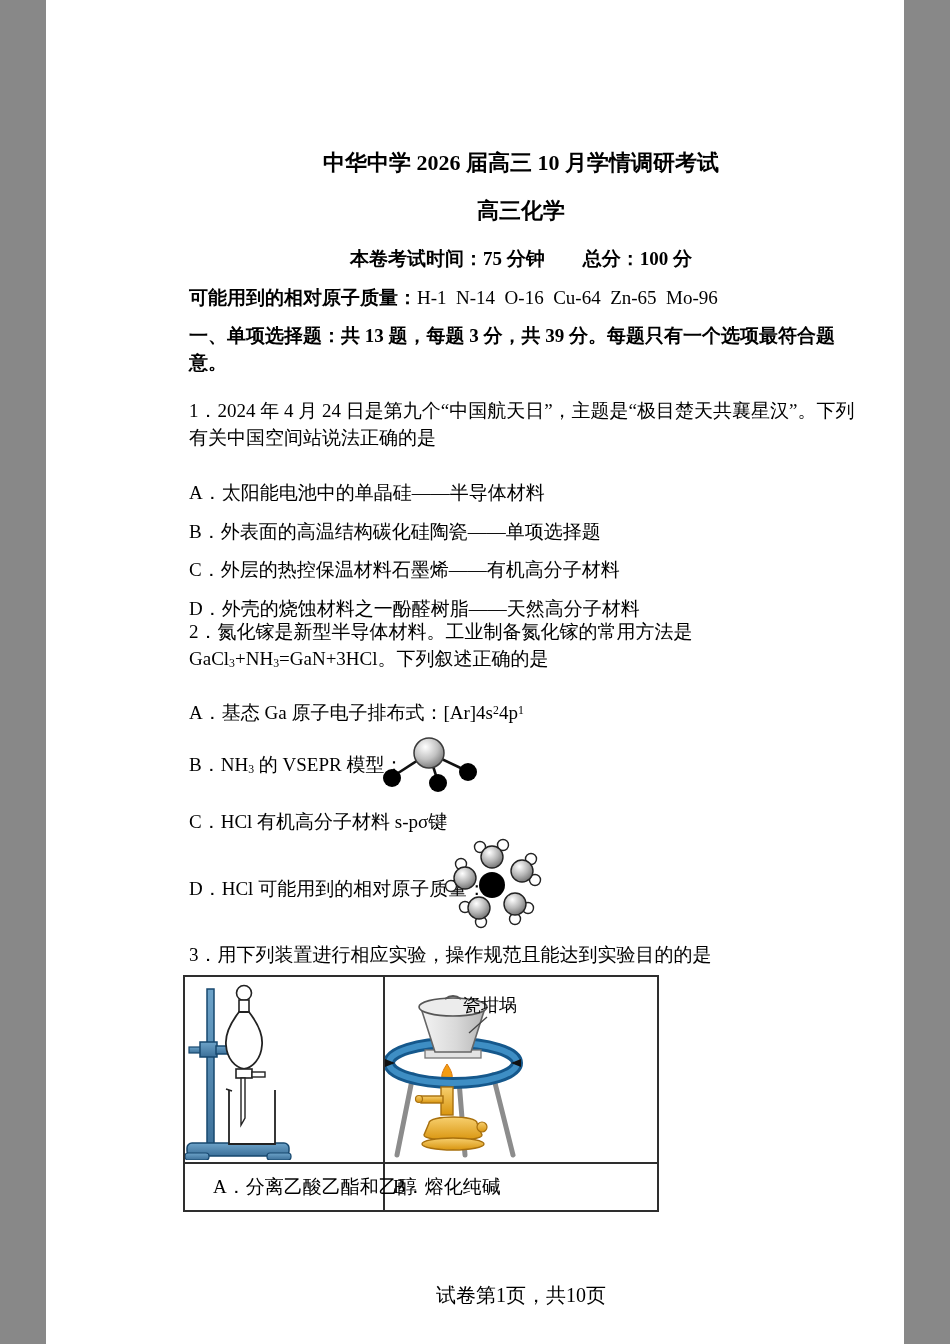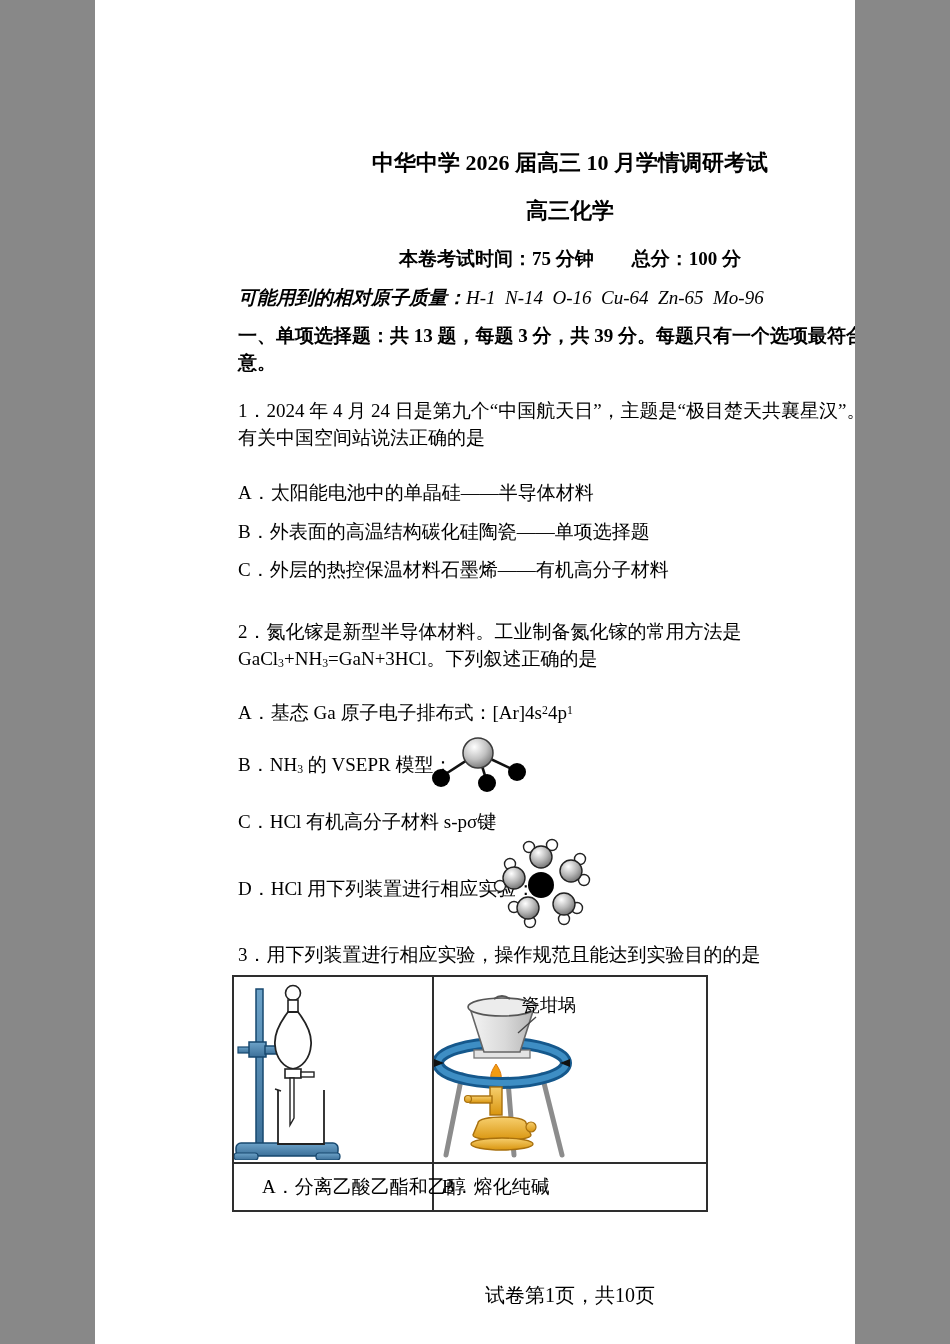--- a/index.html
+++ b/index.html
@@ -1,17 +1,17 @@
 <!DOCTYPE html>
 <html><head>
 <meta charset="utf-8">
 <style>
   html,body { margin:0; padding:0; background:#888; }
   .page {
-    position:relative; width:760px; height:1344px; margin:0 auto;
+    position:relative; width:858px; height:1344px; margin:0 auto;
     background:#ffffff; color:#000;
     font-family:"Liberation Serif","DejaVu Serif",serif;
     overflow:hidden;
   }
   .abs { position:absolute; }
   .c { text-align:center; }
   .b { font-weight:bold; }
   .t22 { font-size:22px; }
   .t19 { font-size:19px; }
   .t16 { font-size:20px; }
@@ -24,48 +24,49 @@
   .q3table {
     position:absolute; left:137px; top:975px; width:476px; height:237px;
     box-sizing:border-box; border:2px solid #2e2e2e;
   }
   .q3cell { position:absolute; box-sizing:border-box; }
   .cell-img-a { left:0; top:0; width:200px; height:187px; border-right:2px solid #2e2e2e; border-bottom:2px solid #2e2e2e; }
   .cell-img-b { left:200px; top:0; width:272px; height:187px; border-bottom:2px solid #2e2e2e; }
   .cell-cap-a { left:0; top:187px; width:200px; height:46px; border-right:2px solid #2e2e2e;padding-left:20px; }
   .cell-cap-b { left:200px; top:187px; width:272px; height:46px; }
   .capText { font-size:19px; line-height:46px; padding-left:8px; white-space:nowrap; }
-  .crucibleLabel { position:absolute; left:88px; top:16px; font-size:18px; }
+  .crucibleLabel { position:absolute; left:78px; top:16px; font-size:18px; }
   .masses-values { white-space:pre-wrap; }
 </style>
 </head>
 <body>
 
 <div class="page">
 
   <div class="abs c b t22" style="left:137px; top:148px; width:676px;">中华中学 2026 届高三 10 月学情调研考试</div>
 
   <div class="abs c b t22" style="left:137px; top:196px; width:676px;">高三化学</div>
 
   <div class="abs c b t19" style="left:137px; top:246px; width:676px;">
     <span class="gapright">本卷考试时间：75 分钟</span><span>总分：100 分</span>
   </div>
 
-  <div class="abs t19" style="left:143px; top:285px; width:690px;font-style:italic;">
+  <div class="abs t19" style="left:143px; top:285px; width:690px;">
     <span class="b">可能用到的相对原子质量：</span><span class="masses-values">H-1  N-14  O-16  Cu-64  Zn-65  Mo-96</span>
   </div>
 
   <div class="abs b t19 lh41" style="left:143px; top:322px; width:680px;">一、单项选择题：共 13 题，每题 3 分，共 39 分。每题只有一个选项最符合题意。</div>
 
   <div class="abs t19 lh41" style="left:143px; top:397px; width:684px;">1．2024 年 4 月 24 日是第九个“中国航天日”，主题是“极目楚天共襄星汉”。下列有关中国空间站说法正确的是</div>
 
   <div class="abs t19 lh385" style="left:143px; top:474px; width:684px;">
     <div>A．太阳能电池中的单晶硅——半导体材料</div>
     <div>B．外表面的高温结构碳化硅陶瓷——单项选择题</div>
     <div>C．外层的热控保温材料石墨烯——有机高分子材料</div>
+    <div>D．外壳的烧蚀材料之一酚醛树脂——天然高分子材料</div>
   </div>
 
   <div class="abs t19 lh41" style="left:143px; top:618px; width:684px;">2．氮化镓是新型半导体材料。工业制备氮化镓的常用方法是 GaCl<sub>3</sub>+NH<sub>3</sub>=GaN+3HCl。下列叙述正确的是</div>
 
   <div class="abs t19" style="left:143px; top:700px;">A．基态 Ga 原子电子排布式：[Ar]4s<sup>2</sup>4p<sup>1</sup></div>
 
   <div class="abs t19" style="left:143px; top:752px;">B．NH<sub>3</sub> 的 VSEPR 模型：</div>
 
   <svg class="abs" style="left:331px; top:733px;" width="105" height="68" viewBox="0 0 105 68">
     <defs>
@@ -83,21 +84,21 @@
     <circle cx="52" cy="20" r="15" fill="url(#gball)" stroke="#3a3a3a" stroke-width="1.5"></circle>
     <g fill="#000">
       <circle cx="15" cy="45" r="9"></circle>
       <circle cx="61" cy="50" r="9"></circle>
       <circle cx="91" cy="39" r="9"></circle>
     </g>
   </svg>
 
   <div class="abs t19" style="left:143px; top:809px;">C．HCl 有机高分子材料 s-pσ键</div>
 
-  <div class="abs t19" style="left:143px; top:876px;">D．HCl 用下列装置进行相应实验：</div>
+  <div class="abs t19" style="left:143px; top:876px;">D．HCl 可能用到的相对原子质量：</div>
 
   <svg class="abs" style="left:386px; top:835px;" width="118" height="104" viewBox="0 0 118 104">
     <defs>
       <radialGradient id="wball" cx="38%" cy="30%" r="75%">
         <stop offset="0%" stop-color="#ffffff"></stop>
         <stop offset="55%" stop-color="#b5b5b5"></stop>
         <stop offset="100%" stop-color="#6d6d6d"></stop>
       </radialGradient>
     </defs>
     <g stroke="#222" stroke-width="1.4">

